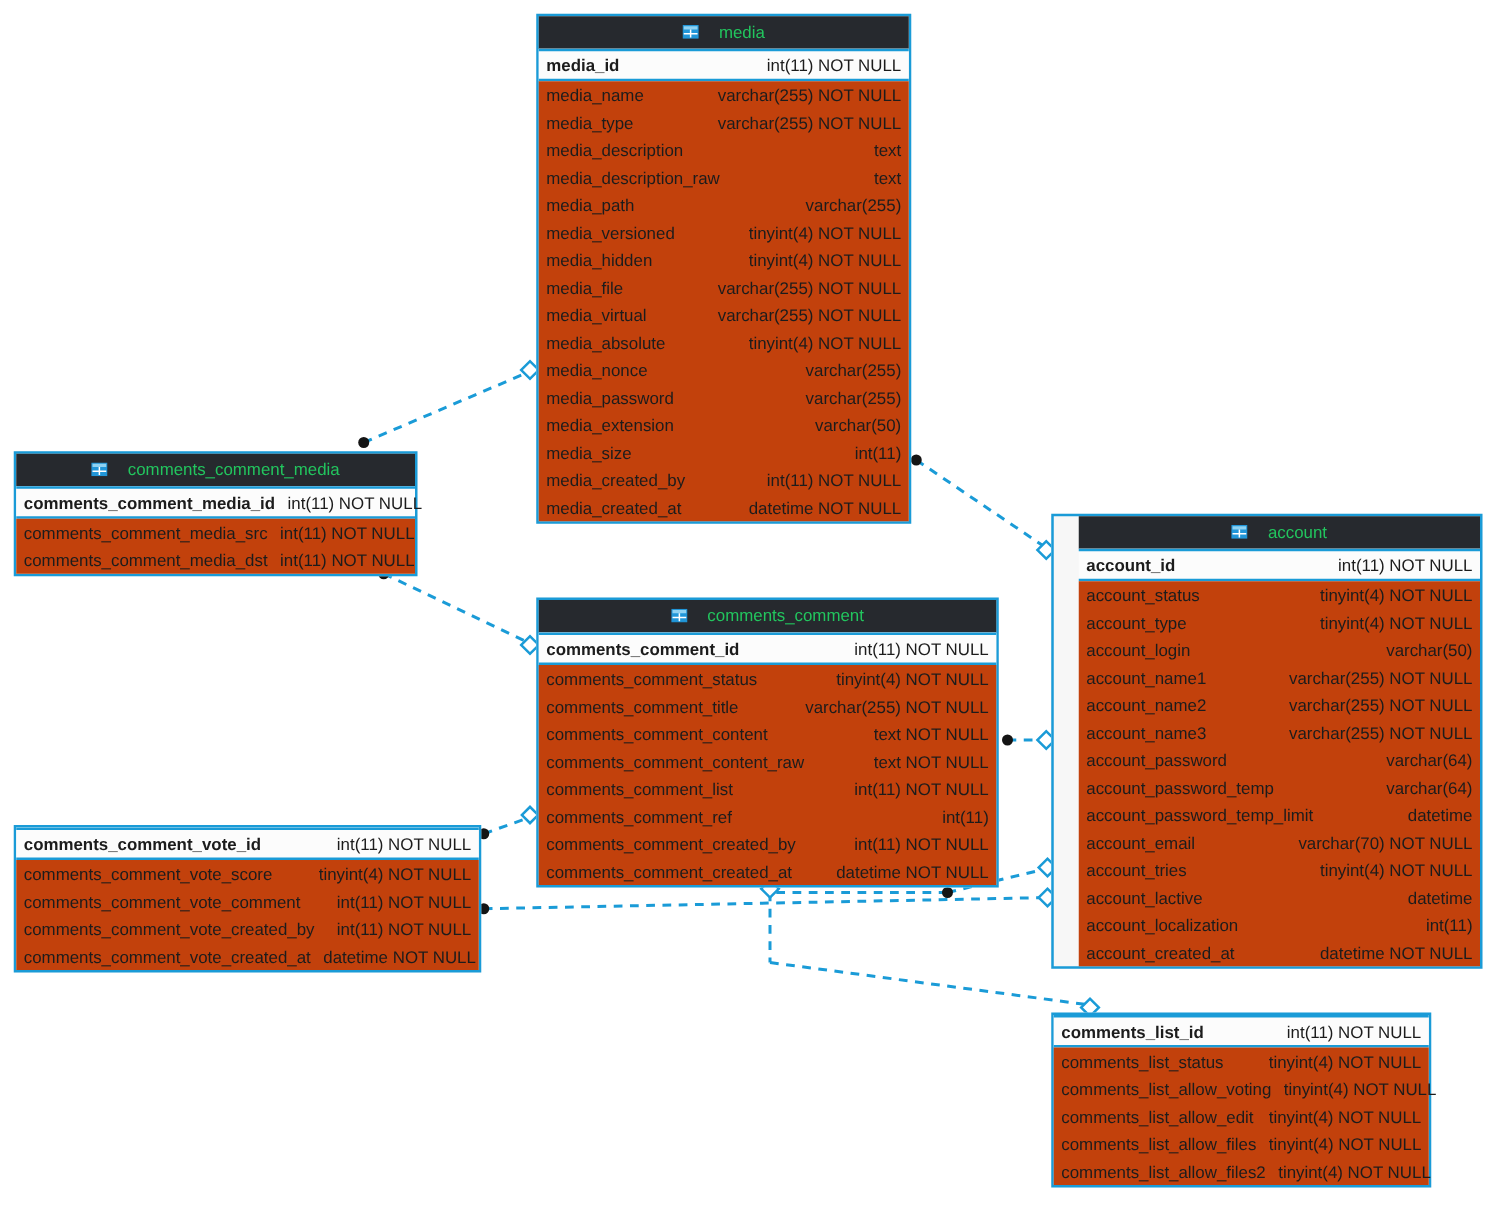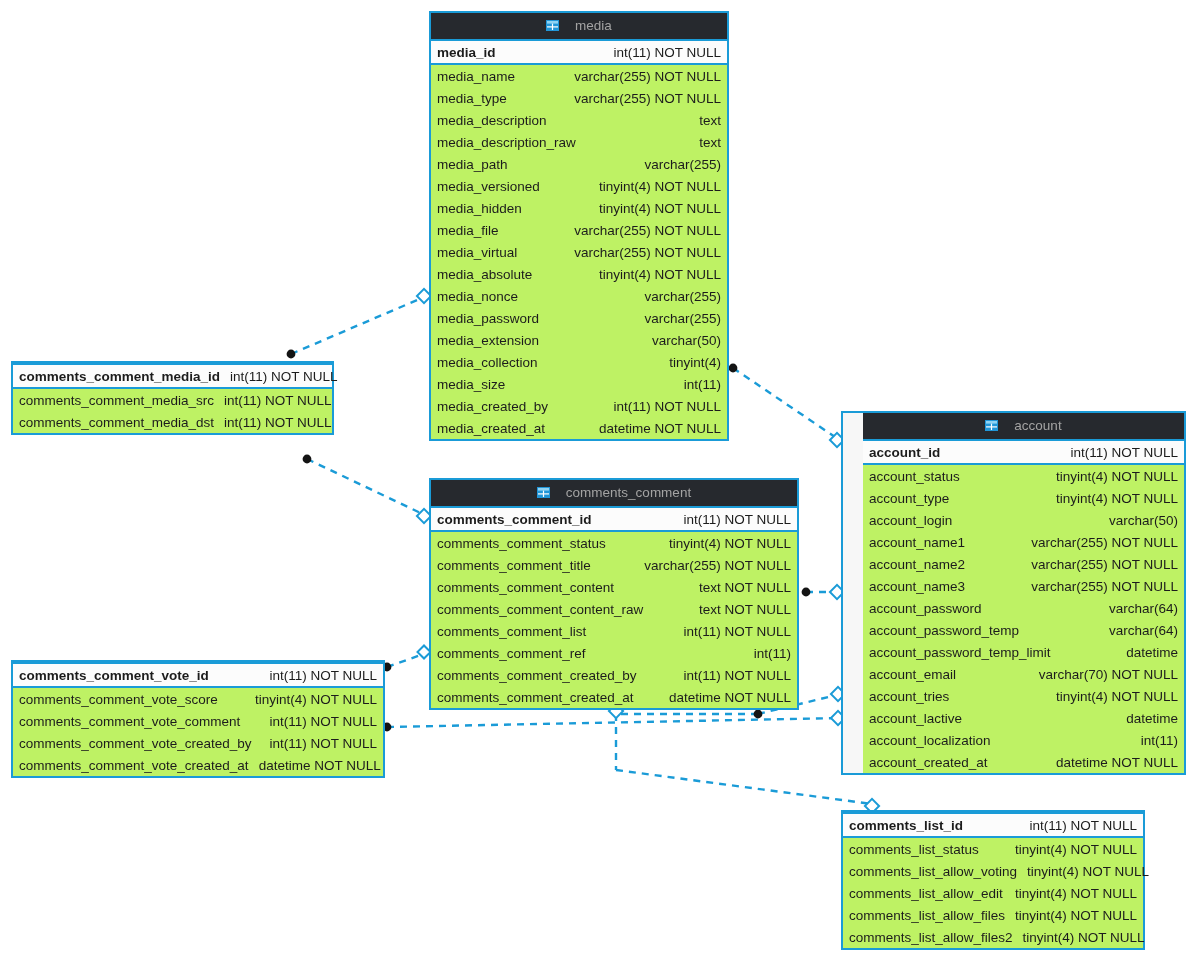--- a/index.html
+++ b/index.html
@@ -28,21 +28,21 @@
   }
   .entity {
     position: absolute;
     background: #f7f7f7;
     border: 2px solid #1a9bd7;
     box-sizing: border-box;
     z-index: 5;
   }
   .entity-header {
     background: #26292e;
-    color: #a3a3a3;
+    color: #22c55e;
     font-size: 13.5px;
     text-align: center;
     padding: 5px 6px 6px 6px;
     line-height: 15px;
     white-space: nowrap;
     display: flex;
     align-items: center;
     justify-content: center;
     gap: 16px;
   }
@@ -54,21 +54,21 @@
     flex: 0 0 auto;
   }
   .table-icon svg { display: block; }
   .pk-row {
     border-top: 2px solid #1a9bd7;
     border-bottom: 2px solid #1a9bd7;
     background: #fcfcfc;
     font-weight: bold;
   }
   .rows {
-    background: #bef264;
+    background: #c2410c;
   }
   .row {
     display: flex;
     justify-content: space-between;
     align-items: baseline;
     font-size: 13.5px;
     line-height: 15px;
     padding: 4px 6px 3px 6px;
     color: #1c1c1c;
     white-space: nowrap;
@@ -200,38 +200,45 @@
           </div>
           <div class="row">
             <span class="col-name">media_password</span>
             <span class="col-type">varchar(255)</span>
           </div>
           <div class="row">
             <span class="col-name">media_extension</span>
             <span class="col-type">varchar(50)</span>
           </div>
           <div class="row">
-            <span class="col-name">media_collection</span>
-            <span class="col-type">tinyint(4)</span>
-          </div>
-          <div class="row">
             <span class="col-name">media_size</span>
             <span class="col-type">int(11)</span>
           </div>
           <div class="row">
             <span class="col-name">media_created_by</span>
             <span class="col-type">int(11) NOT NULL</span>
           </div>
           <div class="row">
             <span class="col-name">media_created_at</span>
             <span class="col-type">datetime NOT NULL</span>
           </div>
         </div>
       </div>
       <div class="entity" style="left: 11px; top: 361px; width: 323px;">
+        <div class="entity-header">
+          <span class="table-icon">
+            <svg width="13" height="11" viewBox="0 0 13 11">
+              <rect x="0.5" y="0.5" width="12" height="10" fill="#2196d8" stroke="#2196d8"></rect>
+              <rect x="1" y="1" width="11" height="2.6" fill="#8fd2f2"></rect>
+              <line x1="6.5" y1="3.6" x2="6.5" y2="10" stroke="#ffffff" stroke-width="1.2"></line>
+              <line x1="1" y1="6.9" x2="12" y2="6.9" stroke="#ffffff" stroke-width="1.2"></line>
+            </svg>
+          </span>
+          <span>comments_comment_media</span>
+        </div>
         <div class="row pk-row">
           <span class="col-name">comments_comment_media_id</span>
           <span class="col-type">int(11) NOT NULL</span>
         </div>
         <div class="rows">
           <div class="row">
             <span class="col-name">comments_comment_media_src</span>
             <span class="col-type">int(11) NOT NULL</span>
           </div>
           <div class="row">

